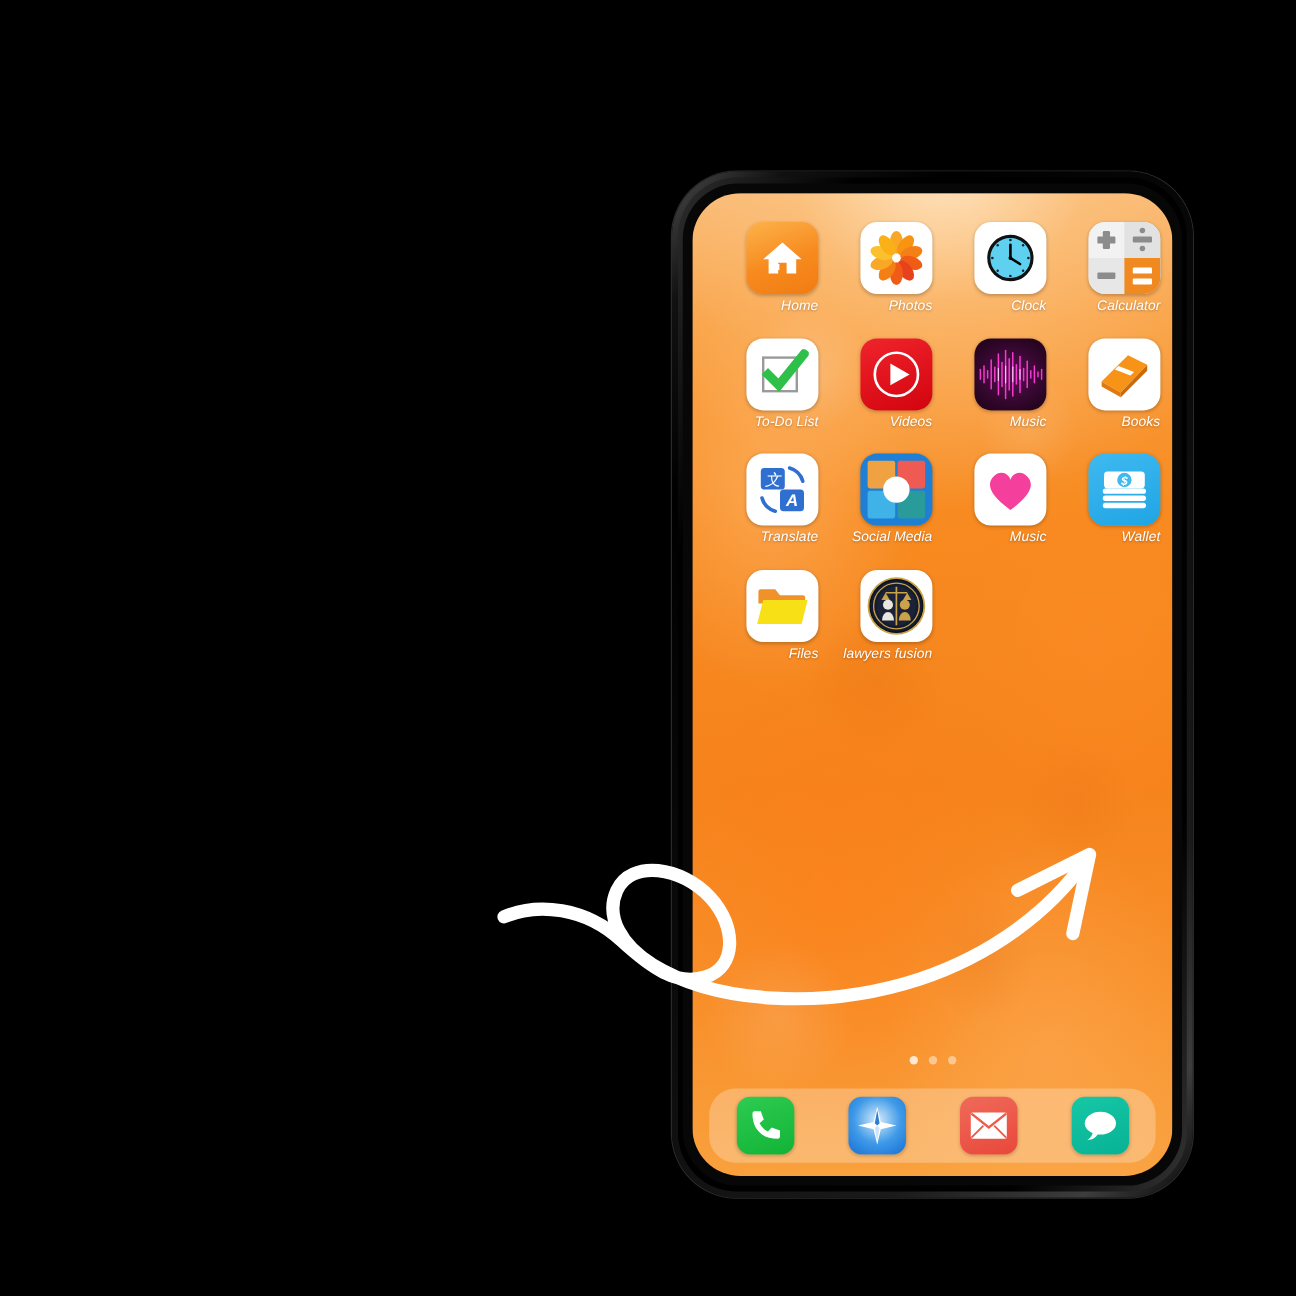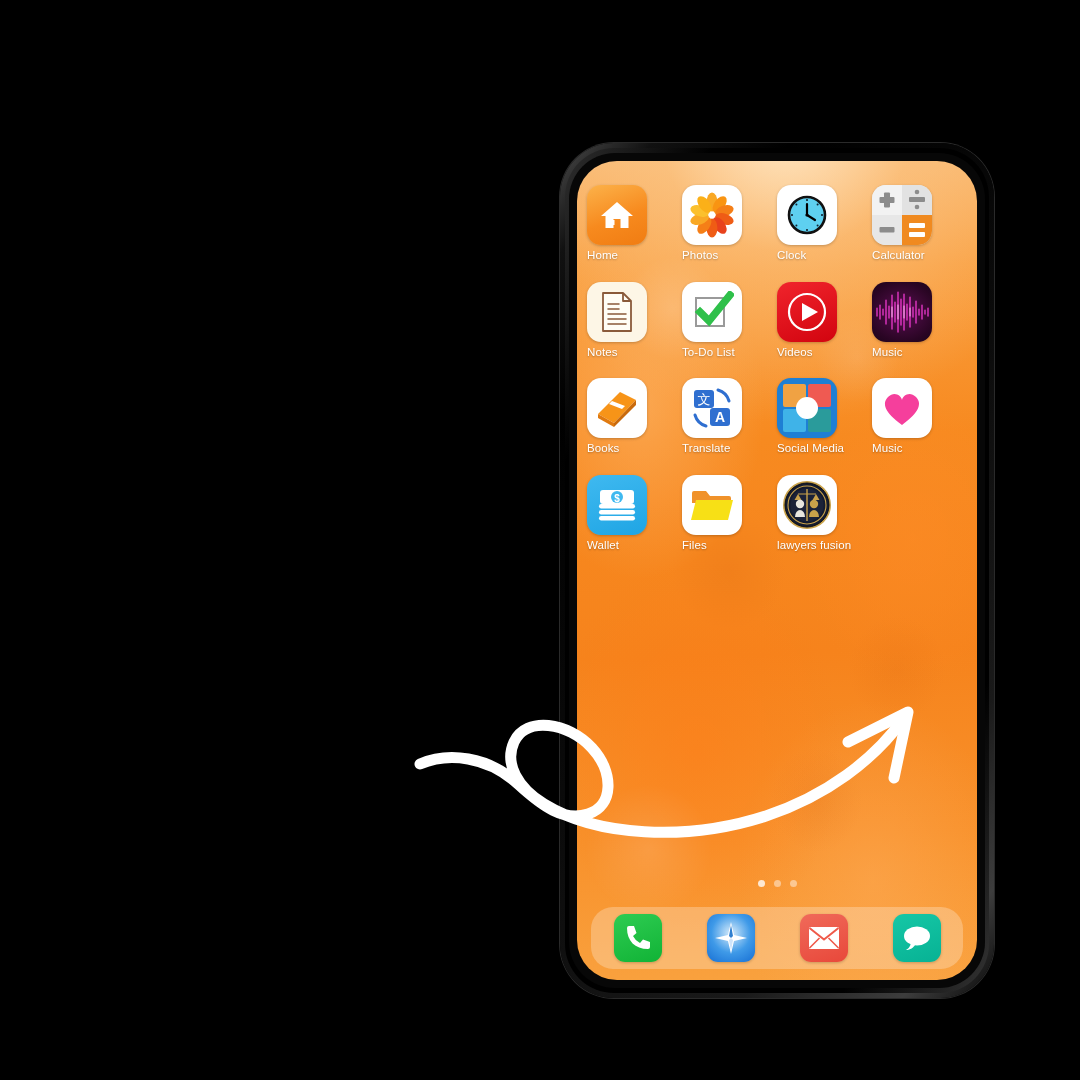--- a/index.html
+++ b/index.html
@@ -48,21 +48,21 @@
       radial-gradient(22% 11% at 18% 84%, rgba(255,255,255,.12), rgba(255,255,255,0) 72%),
       radial-gradient(16% 9% at 60% 78%, rgba(210,90,10,.13), rgba(210,90,10,0) 72%);
   }
 
   
   .grid{
     position:absolute;left:0;top:24px;width:400px;
     display:grid;grid-template-columns:repeat(4,1fr);
     row-gap:20px;padding:0 10px;box-sizing:border-box;z-index:4;
   }
-  .app{display:flex;flex-direction:column;align-items:flex-start;cursor:default;}
+  .app{display:flex;flex-direction:column;align-items:flex-end;cursor:default;font-style:italic;}
   .tile{
     width:60px;height:60px;border-radius:14px;position:relative;overflow:hidden;
     box-shadow:0 1px 3px rgba(0,0,0,.22);
     display:flex;align-items:center;justify-content:center;
   }
   .lbl{
     margin-top:5px;font-size:11.5px;color:#fff;letter-spacing:.1px;
     text-shadow:0 1px 2px rgba(0,0,0,.30);white-space:nowrap;line-height:1;
   }
 
@@ -185,36 +185,20 @@
                 <rect x="37" y="38" width="16" height="5" rx="1"></rect>
                   <rect x="37" y="47" width="16" height="5" rx="1"></rect>
               </g>
             </svg>
           </div>
           <div class="lbl">Calculator</div>
         </div>
 
 
 
-        <div class="app">
-          <div class="tile t-notes">
-            <svg width="34" height="42" viewBox="0 0 34 42">
-              <path d="M3 2 H23 L31 10 V40 H3 Z" fill="#fffdf5" stroke="#8a5a3a" stroke-width="1.8" stroke-linejoin="round"></path>
-              <path d="M23 2 V10 H31" fill="none" stroke="#8a5a3a" stroke-width="1.8" stroke-linejoin="round"></path>
-              <g stroke="#8a5a3a" stroke-width="1.5" stroke-linecap="round">
-                <line x1="8" y1="13" x2="19" y2="13"></line>
-                  <line x1="8" y1="18" x2="19" y2="18"></line>
-                <line x1="8" y1="23" x2="26" y2="23"></line>
-                  <line x1="8" y1="28" x2="26" y2="28"></line>
-                <line x1="8" y1="33" x2="26" y2="33"></line>
-              </g>
-            </svg>
-          </div>
-          <div class="lbl">Notes</div>
-        </div>
 
         <div class="app">
           <div class="tile t-white">
             <svg width="44" height="42" viewBox="0 0 44 42">
               <rect x="6" y="7" width="28" height="28" fill="none" stroke="#9a9a9a" stroke-width="2"></rect>
               <path d="M10 21 L19 30 L40 4" fill="none" stroke="#2fc04a" stroke-width="7.5" stroke-linecap="square" stroke-linejoin="miter"></path>
             </svg>
           </div>
           <div class="lbl">To-Do List</div>
         </div>

